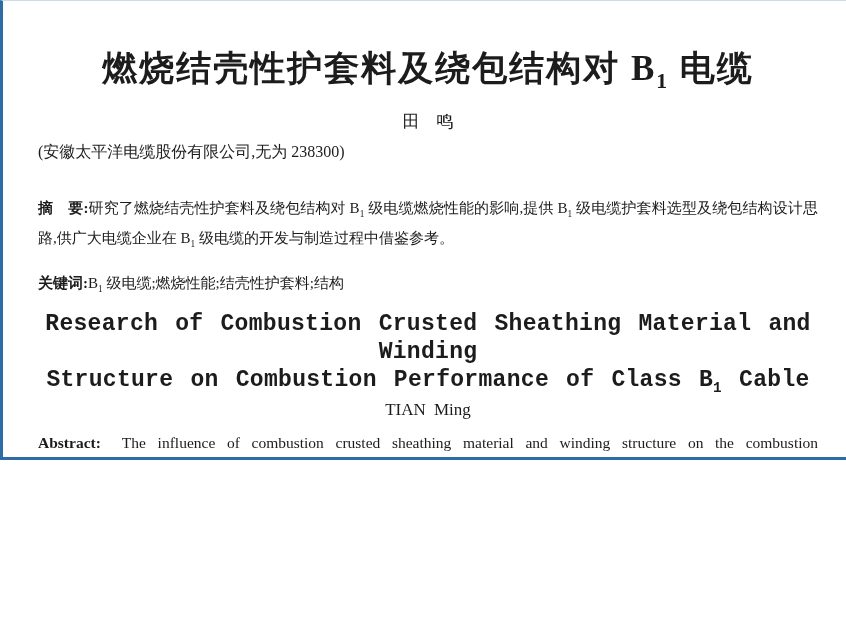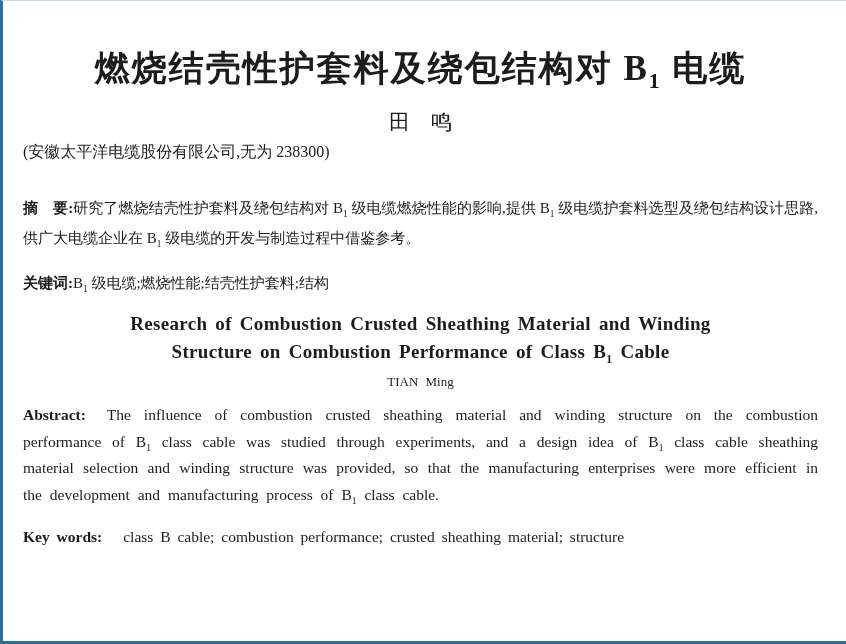--- a/index.html
+++ b/index.html
@@ -3,49 +3,49 @@
 <meta charset="utf-8">
 <style>
   html, body {
     margin: 0;
     padding: 0;
     background: #ffffff;
   }
   .page {
     position: relative;
     width: 846px;
-    height: 644px;
+    height: 460px;
     box-sizing: border-box;
     background: var(--background, #ffffff);
     color: var(--text, #1c1c1c);
     font-family: "Liberation Serif", "DejaVu Serif", serif;
     border-left: 3px solid var(--border-blue, #2e6da4);
     border-bottom: 3px solid var(--border-blue, #2e6da4);
     border-top: 1px solid var(--border-blue-faint, #c9dcea);
-    padding: 0 28px 0 20px;
+    padding: 0 28px 0 35px;
     overflow: hidden;
   }
   sub {
     font-size: 0.62em;
     line-height: 0;
   }
   .line { display: block; }
 
   .title-cn {
     margin: 40px 0 0 0;
     font-size: 35px;
     font-weight: bold;
     line-height: 56px;
     text-align: center;
     letter-spacing: 2px;
   }
   .author-cn {
     margin-top: 14px;
     text-align: center;
-    font-size: 21px;
+    font-size: 17px;
     line-height: 22px;
   }
   .affil-cn {
     margin-top: 8px;
     font-size: 16px;
     line-height: 22px;
   }
   .abstract-cn {
     margin-top: 30px;
     font-size: 15px;
@@ -63,29 +63,30 @@
     line-height: 28px;
   }
   .meta-row .meta-item { white-space: nowrap; }
   .label-bold { font-weight: bold; }
   .label-en { font-weight: bold; margin-right: 21px; }
 
   .title-en {
     margin: 12px 0 0 0;
     text-align: center;
     font-weight: bold;
-    font-size: 19px;
+    font-size: 23px;
     line-height: 28px;
     letter-spacing: 0.3px;
     word-spacing: 3px;
+    font-family: Liberation Mono, monospace;
   }
   .author-en {
     margin-top: 4px;
     text-align: center;
-    font-size: 13px;
+    font-size: 17px;
     line-height: 24px;
     word-spacing: 4px;
   }
   .affil-en {
     margin-top: 2px;
     text-align: center;
     font-size: 16px;
     line-height: 24px;
   }
   .abstract-en {

